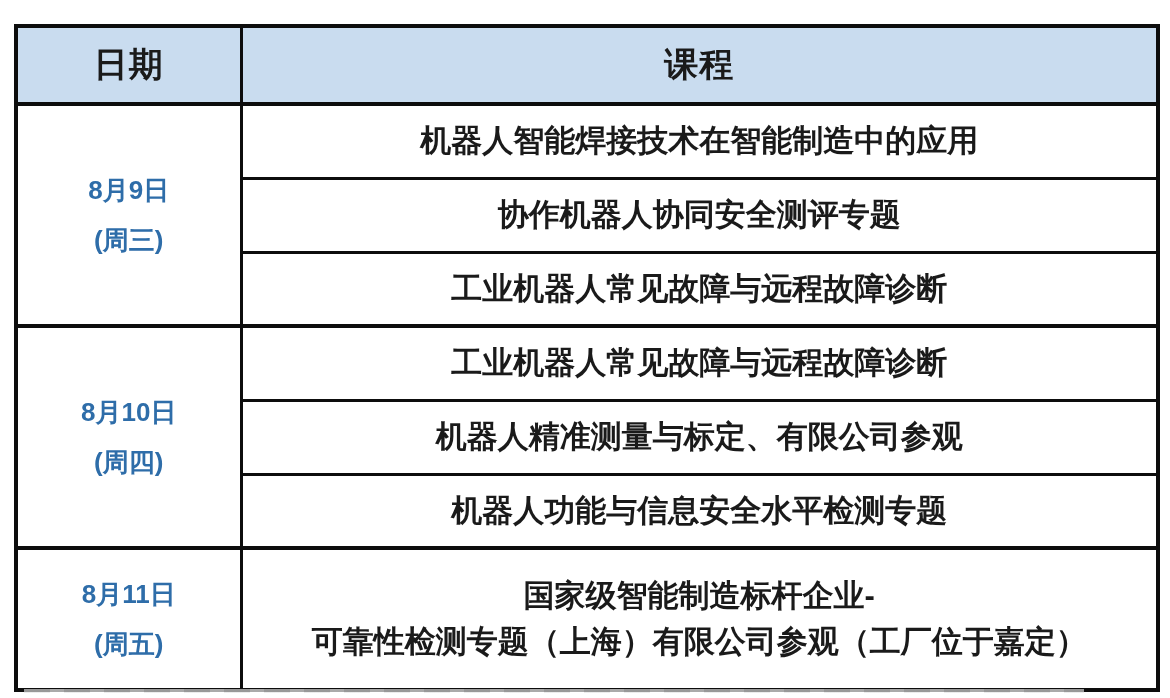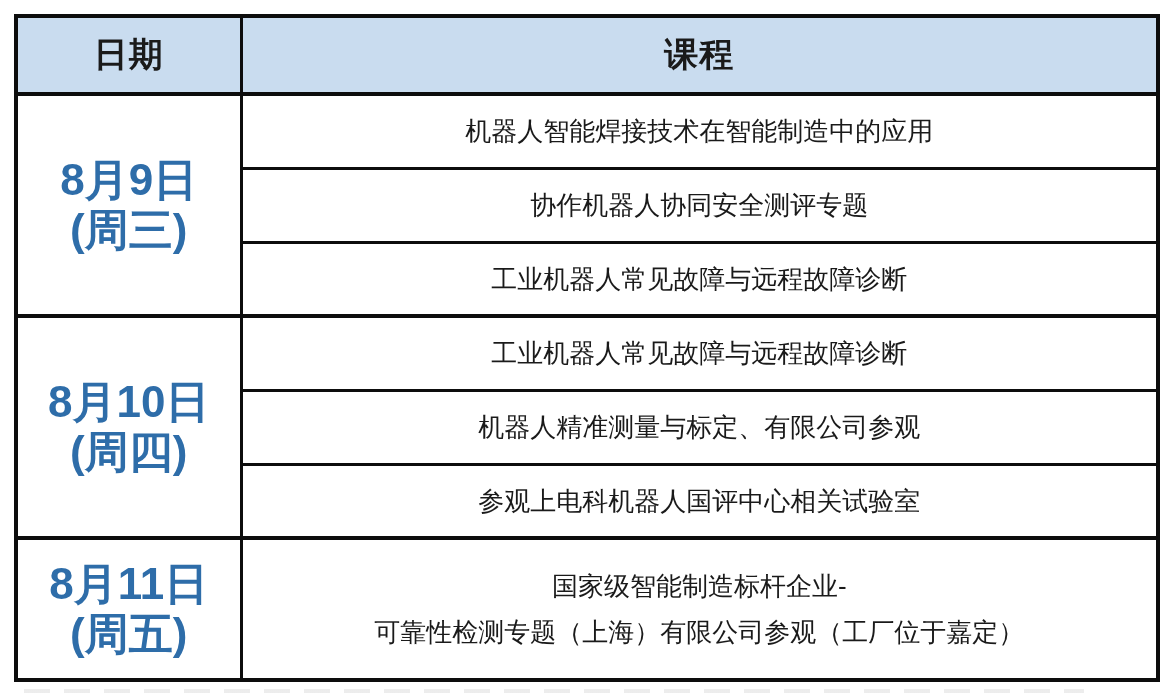--- a/index.html
+++ b/index.html
@@ -8,21 +8,21 @@
     --date-color:#2e6da9;
     --text-color:#1a1a1a;
   }
   html,body{
     margin:0;padding:0;background:#ffffff;
     width:1170px;height:698px;overflow:hidden;
     font-family:"Liberation Sans","DejaVu Sans",sans-serif;
   }
   .page{position:relative;width:1170px;height:698px;background:#ffffff;}
   table.schedule{
-    position:absolute;left:14px;top:14px;
+    position:absolute;left:14px;top:24px;
     width:1142px;
     border-collapse:collapse;
     table-layout:fixed;
     border:4px solid var(--border-color);
   }
   col.c-date{width:225px;}
   col.c-course{width:917px;}
   th,td{
     border:3px solid var(--border-color);
     text-align:center;vertical-align:middle;
@@ -33,27 +33,27 @@
   tr.r-course{height:74px;}
   tr.r-tall{height:142px;}
   th{
     background:var(--header-bg);
     font-size:34px;font-weight:bold;
     border-bottom-width:4px;
     letter-spacing:1px;
   }
   td.date-cell{
     color:var(--date-color);
-    font-size:44px;font-weight:bold;
+    font-size:26px;font-weight:bold;
     line-height:50px;
     border-bottom-width:4px;
   }
   tr.group-last td{border-bottom-width:4px;}
   td.course-cell{
-    font-size:26px;font-weight:normal;
+    font-size:31px;font-weight:bold;
     line-height:46px;
   }
   .artifact{
     position:absolute;left:24px;top:689px;width:1060px;height:4px;
     background:repeating-linear-gradient(90deg,#e3e3e3 0 26px,#ffffff 26px 40px);
     opacity:.65;
   }
 </style>
 </head>
 <body>
@@ -90,21 +90,21 @@
         <td class="date-cell" rowspan="3">
           <div>8月10日</div>
           <div>(周四)</div>
         </td>
         <td class="course-cell">工业机器人常见故障与远程故障诊断</td>
       </tr>
       <tr class="r-course">
         <td class="course-cell">机器人精准测量与标定、有限公司参观</td>
       </tr>
       <tr class="r-course group-last">
-        <td class="course-cell">参观上电科机器人国评中心相关试验室</td>
+        <td class="course-cell">机器人功能与信息安全水平检测专题</td>
       </tr>
 
       <tr class="r-tall group-last">
         <td class="date-cell">
           <div>8月11日</div>
           <div>(周五)</div>
         </td>
         <td class="course-cell">
           <div>国家级智能制造标杆企业-</div>
           <div>可靠性检测专题（上海）有限公司参观（工厂位于嘉定）</div>

